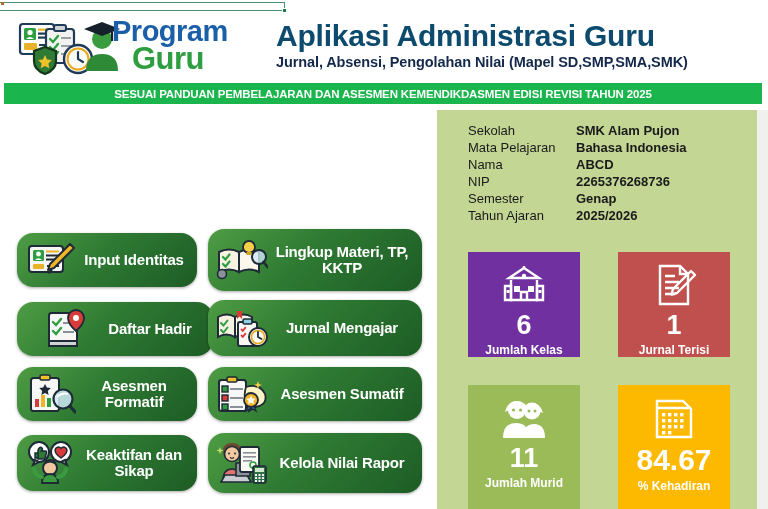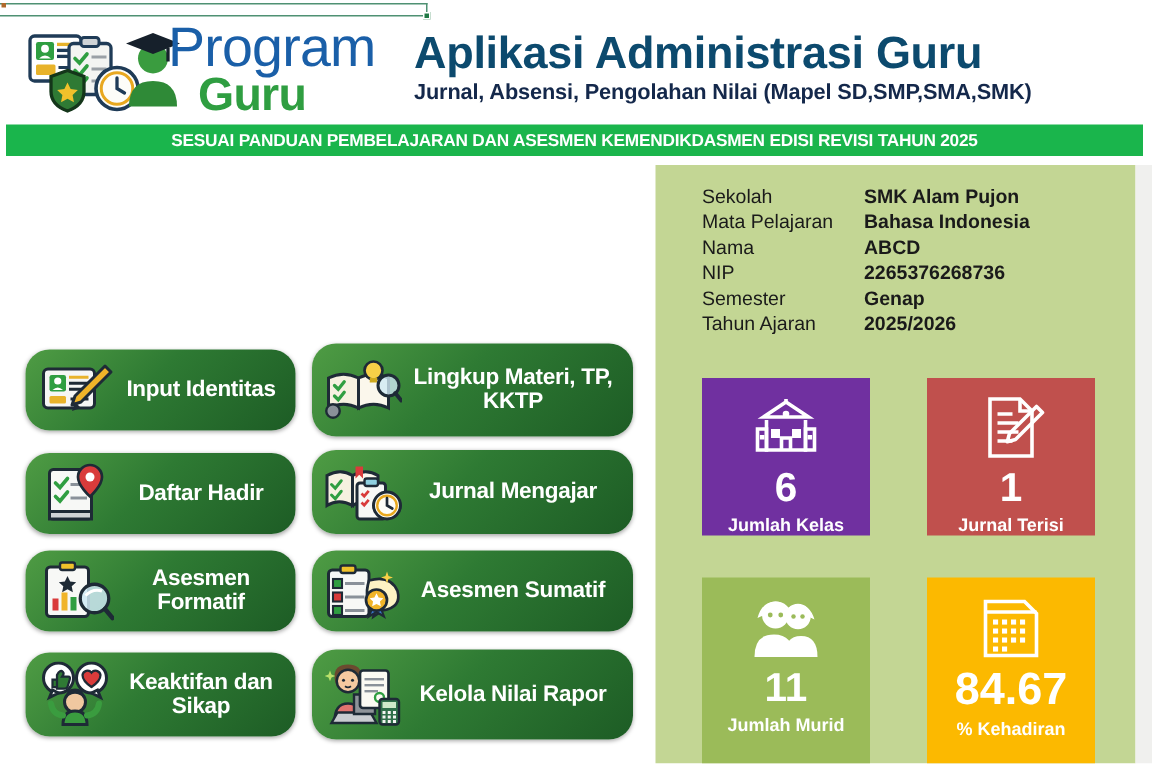--- a/index.html
+++ b/index.html
@@ -33,21 +33,21 @@
   #logo{
     width:268px;height:69px;flex:0 0 268px;position:relative;
   }
   #logo-art{position:absolute;left:16px;top:4px;width:110px;height:62px;}
   #logo-word{
     position:absolute;left:112px;top:4px;width:156px;height:62px;
     display:flex;flex-direction:column;justify-content:center;
     line-height:0.92;
   }
   #logo-word .w1{
-    font-size:37px;font-weight:normal;color:#1a5fa8;letter-spacing:-0.5px;
+    font-size:29px;font-weight:bold;color:#1a5fa8;letter-spacing:-0.5px;
   }
   #logo-word .w2{
     font-size:31px;font-weight:bold;color:#2f9e41;letter-spacing:-0.5px;
     margin-left:20px;
   }
   #title-block{flex:1;padding-left:8px;}
   #app-title{
     font-size:30px;font-weight:bold;color:#0c4a6e;letter-spacing:-0.2px;
     line-height:1.02;margin:0;
   }
@@ -93,21 +93,21 @@
     flex:0 0 auto;width:56px;height:46px;margin-left:6px;
     display:flex;align-items:center;justify-content:center;
   }
   .btn .blabel{
     flex:1;text-align:center;color:#ffffff;font-weight:bold;
     font-size:15px;line-height:1.08;letter-spacing:-0.2px;
     padding-right:8px;
   }
   #btn-identitas{left:17px;top:123px;width:180px;height:54px;}
   #btn-lingkup  {left:208px;top:119px;width:214px;height:62px;}
-  #btn-hadir    {left:17px;top:192px;width:180px;height:54px;}
+  #btn-hadir    {left:17px;top:192px;width:180px;height:54px;padding-left:16px;}
   #btn-jurnal   {left:208px;top:190px;width:214px;height:56px;}
   #btn-formatif {left:17px;top:257px;width:180px;height:54px;}
   #btn-sumatif  {left:208px;top:257px;width:214px;height:54px;}
   #btn-keaktifan{left:17px;top:325px;width:180px;height:56px;}
   #btn-rapor    {left:208px;top:323px;width:214px;height:60px;}
   #btn-lingkup .blabel{font-size:15px;}
 
   
   #info-rows{
     position:absolute;left:468px;top:122px;width:280px;

